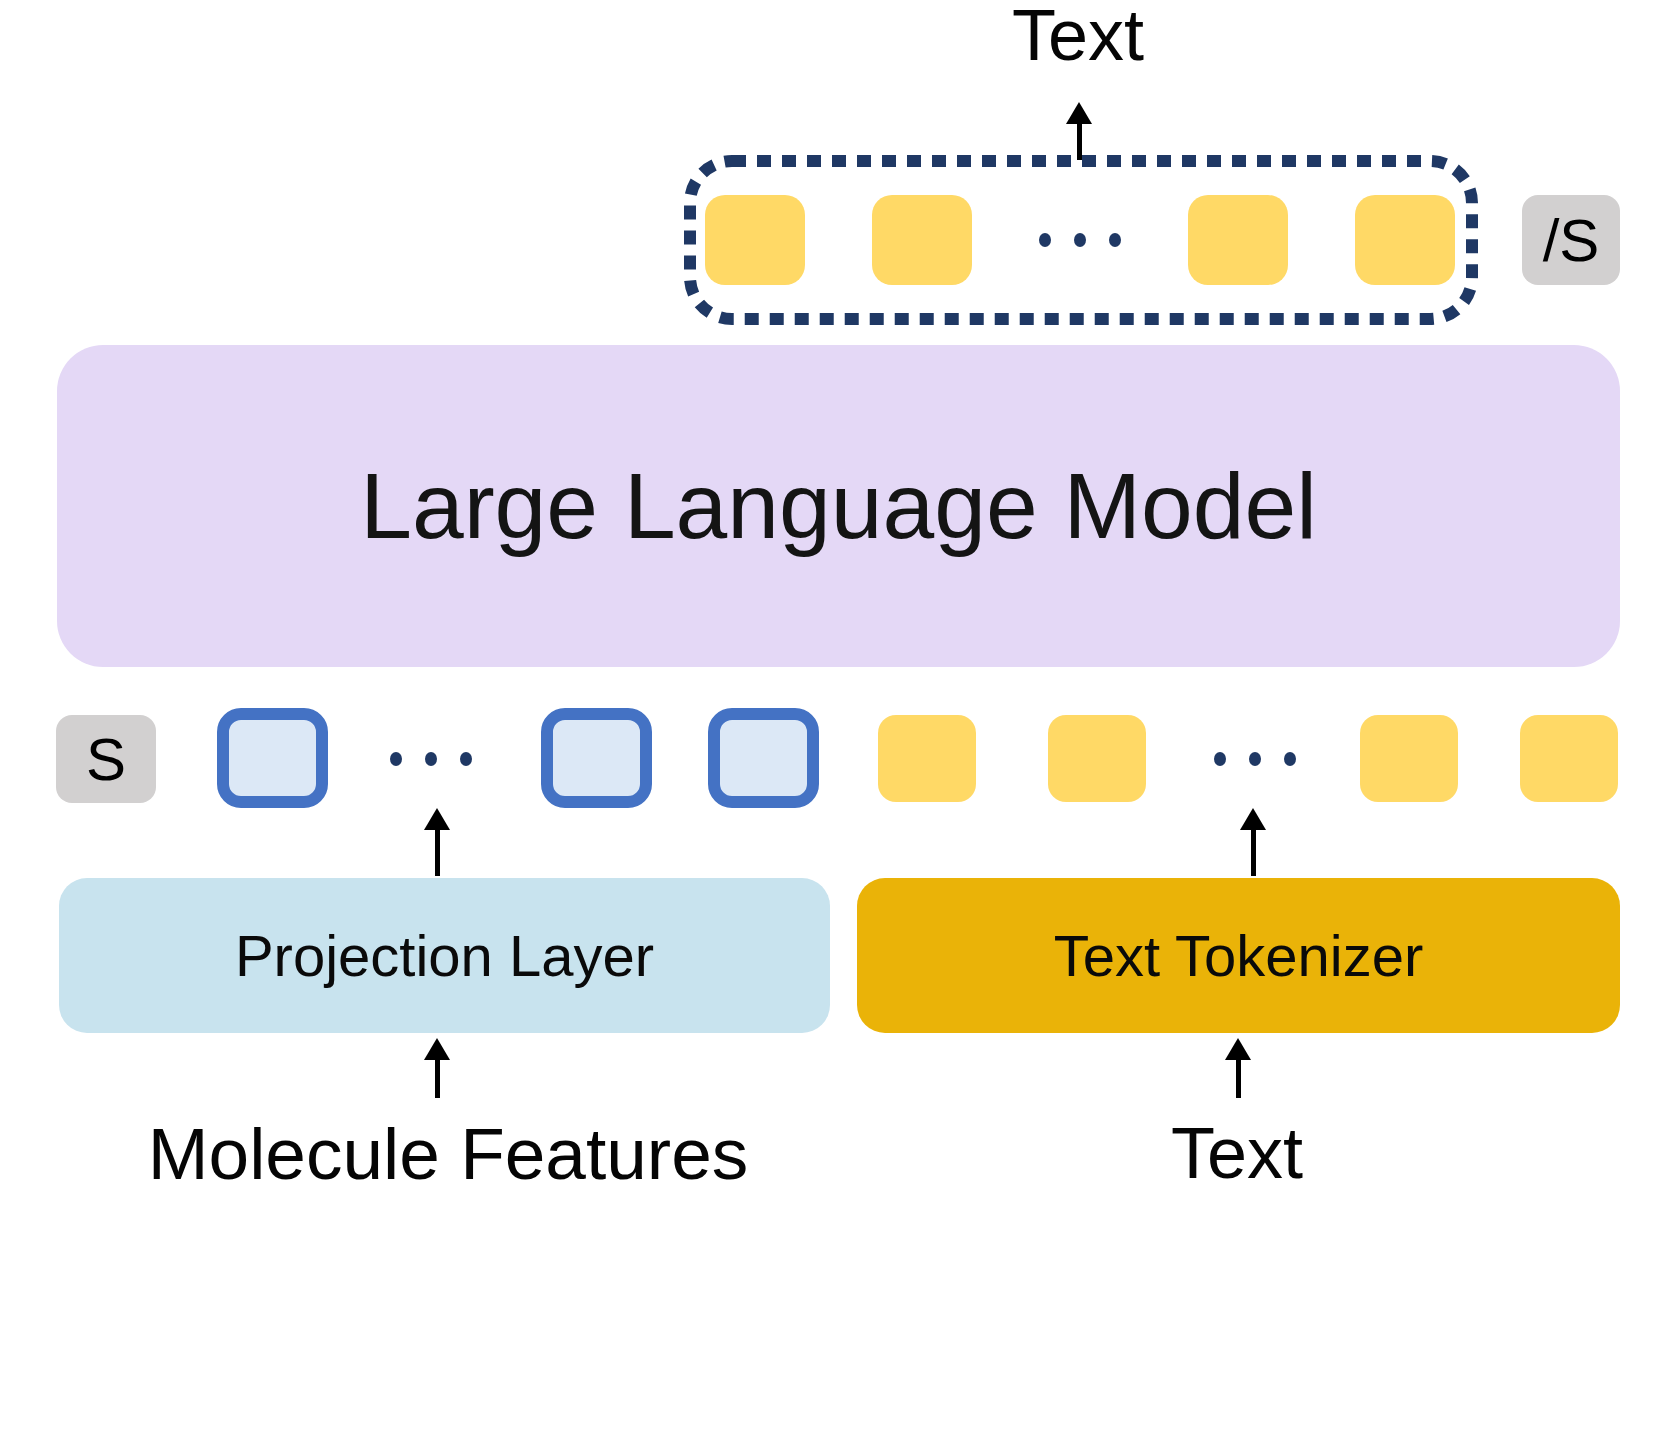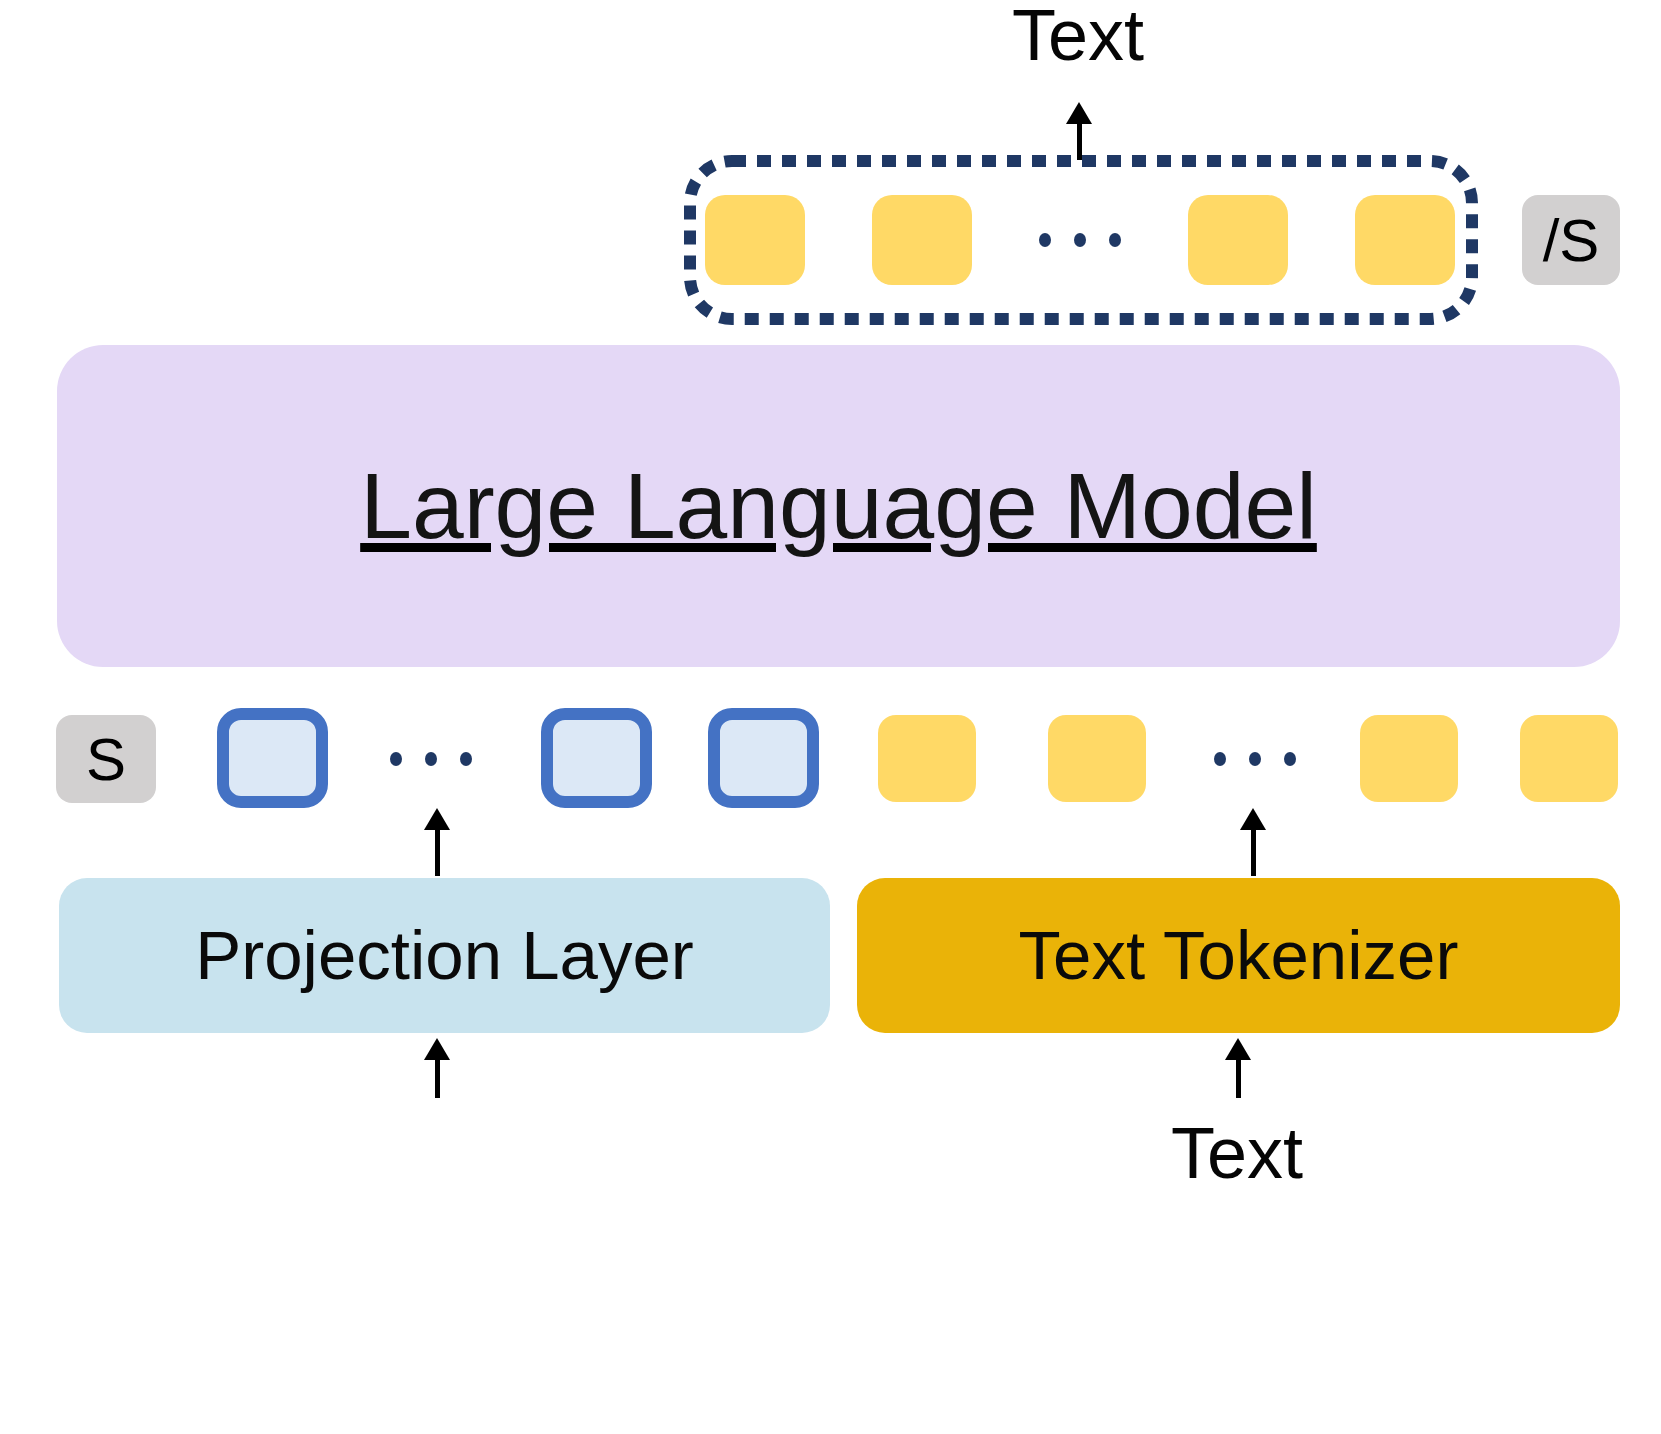--- a/index.html
+++ b/index.html
@@ -57,31 +57,31 @@
     display:flex; align-items:center; justify-content:center;
     font-size:60px; color:#000;
   }
   .dots { position:absolute; display:flex; gap:23px; }
   .dot { width:12px; height:14px; border-radius:50%; background:#1F3864; }
 
   
   .llm-box {
     position:absolute; left:17px; top:345px; width:1563px; height:322px;
     background:#E4D8F6; border-radius:46px;
-    display:flex; align-items:center; justify-content:center;text-decoration:underline;
+    display:flex; align-items:center; justify-content:center;
   }
   .llm-box .txt { font-size:93px; color:#141414; white-space:nowrap; }
   .proc-box {
     position:absolute; top:878px; height:155px;
     border-radius:28px;
     display:flex; align-items:center; justify-content:center;
   }
   .proj-box { left:19px;  width:771px; background:#C8E3EE; }
   .tokz-box { left:817px; width:763px; background:#eab308; }
-  .proc-box .txt { font-size:69px; color:#0a0a0a; white-space:nowrap; }
+  .proc-box .txt { font-size:58px; color:#0a0a0a; white-space:nowrap; }
 </style>
 </head>
 <body>
 
 <div class="canvas">
 
   <div class="big-label label-top">Text</div>
 
   <div class="arrow" style="left:1039px; top:102px;">
     <div class="head"></div>
@@ -153,15 +153,16 @@
 
   <div class="arrow" style="left:397px; top:1038px;">
     <div class="head"></div>
     <div class="shaft" style="height:38px;"></div>
   </div>
   <div class="arrow" style="left:1198px; top:1038px;">
     <div class="head"></div>
     <div class="shaft" style="height:38px;"></div>
   </div>
 
+  <div class="big-label label-mol">Molecule Features</div>
   <div class="big-label label-btmtxt">Text</div>
 
 </div>
 
 </body></html>

